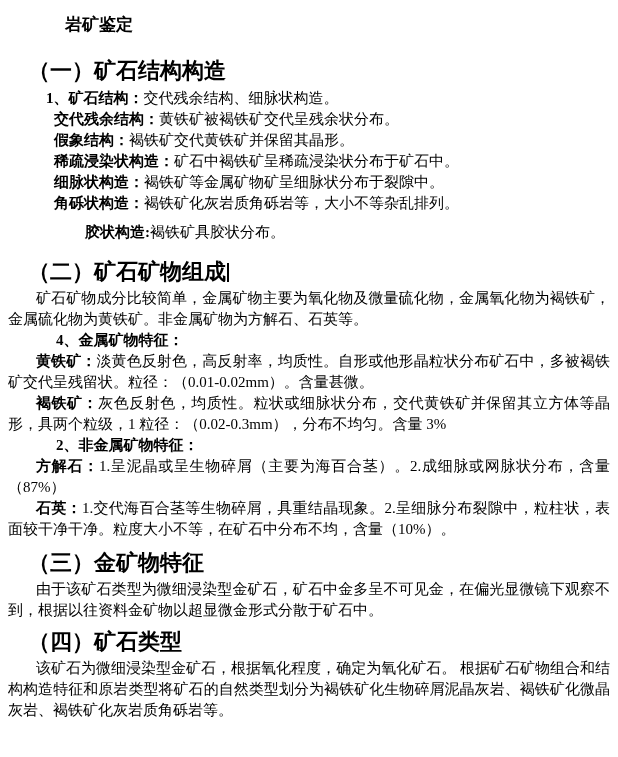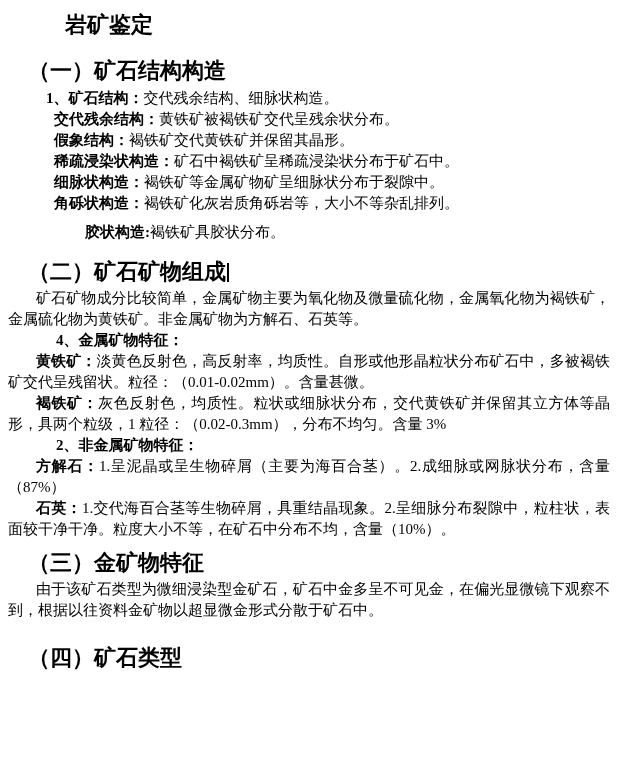--- a/index.html
+++ b/index.html
@@ -3,26 +3,26 @@
 <meta charset="utf-8">
 <style>
   html,body{margin:0;padding:0;}
   body{
     width:618px;height:757px;overflow:hidden;
     background:#ffffff;color:#000000;
     font-family:"Liberation Serif","DejaVu Serif",serif;
     font-size:15px;line-height:21px;
   }
   .page{padding:14px 8px 0 8px;width:602px;}
-  .title{margin:0 0 0 57px;font-size:22px;line-height:22px;font-weight:bold;}
+  .title{margin:0 0 0 57px;font-size:17px;line-height:22px;font-weight:bold;}
   .h2{font-size:22px;line-height:25px;font-weight:bold;margin:0 0 0 20px;white-space:nowrap;}
   #h2-1{margin-top:22px;}
   #h2-2{margin-top:16px;}
   #h2-3{margin-top:10px;}
-  #h2-4{margin-top:24px;}
+  #h2-4{margin-top:8px;}
   .line{line-height:21px;}
   .first{margin-top:5px;}
   .l1{padding-left:38px;}
   .l2{padding-left:46px;}
   .gel{padding-left:77px;margin-top:8px;}
   .subhead{padding-left:48px;font-weight:bold;}
   .b{font-weight:bold;}
   .para{text-indent:28px;text-align:justify;line-height:21px;margin:0;}
   .intro{margin-top:4px;}
   .caret{
@@ -88,14 +88,15 @@
   </div>
 
   <div class="h2" id="h2-3">
     <span>（三）金矿物特征</span>
   </div>
   <div class="para intro">由于该矿石类型为微细浸染型金矿石，矿石中金多呈不可见金，在偏光显微镜下观察不到，根据以往资料金矿物以超显微金形式分散于矿石中。</div>
 
   <div class="h2" id="h2-4">
     <span>（四）矿石类型</span>
   </div>
+  <div class="para intro">该矿石为微细浸染型金矿石，根据氧化程度，确定为氧化矿石。 根据矿石矿物组合和结构构造特征和原岩类型将矿石的自然类型划分为褐铁矿化生物碎屑泥晶灰岩、褐铁矿化微晶灰岩、褐铁矿化灰岩质角砾岩等。</div>
 
 </div>
 
 </body></html>

